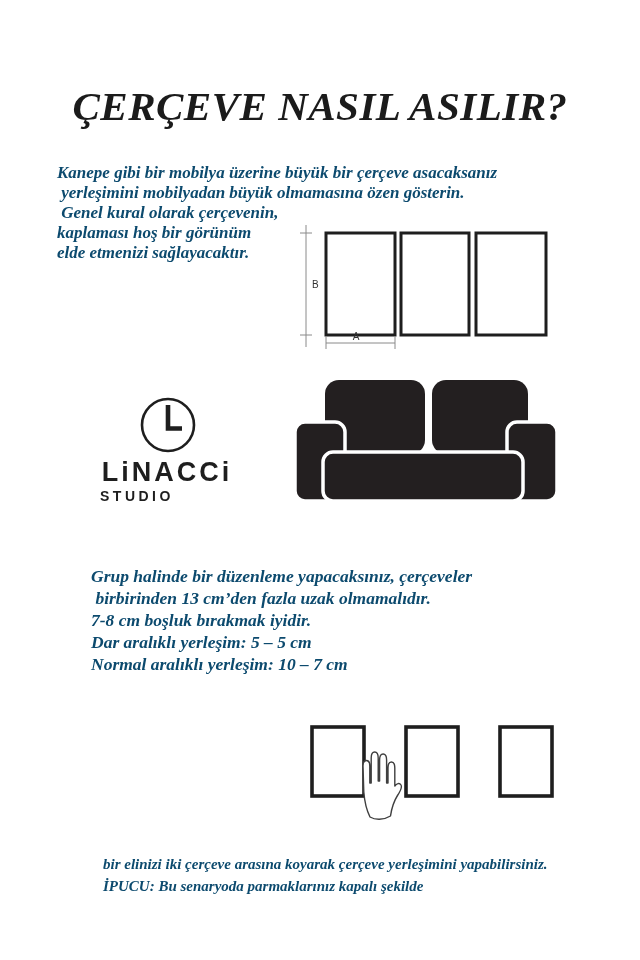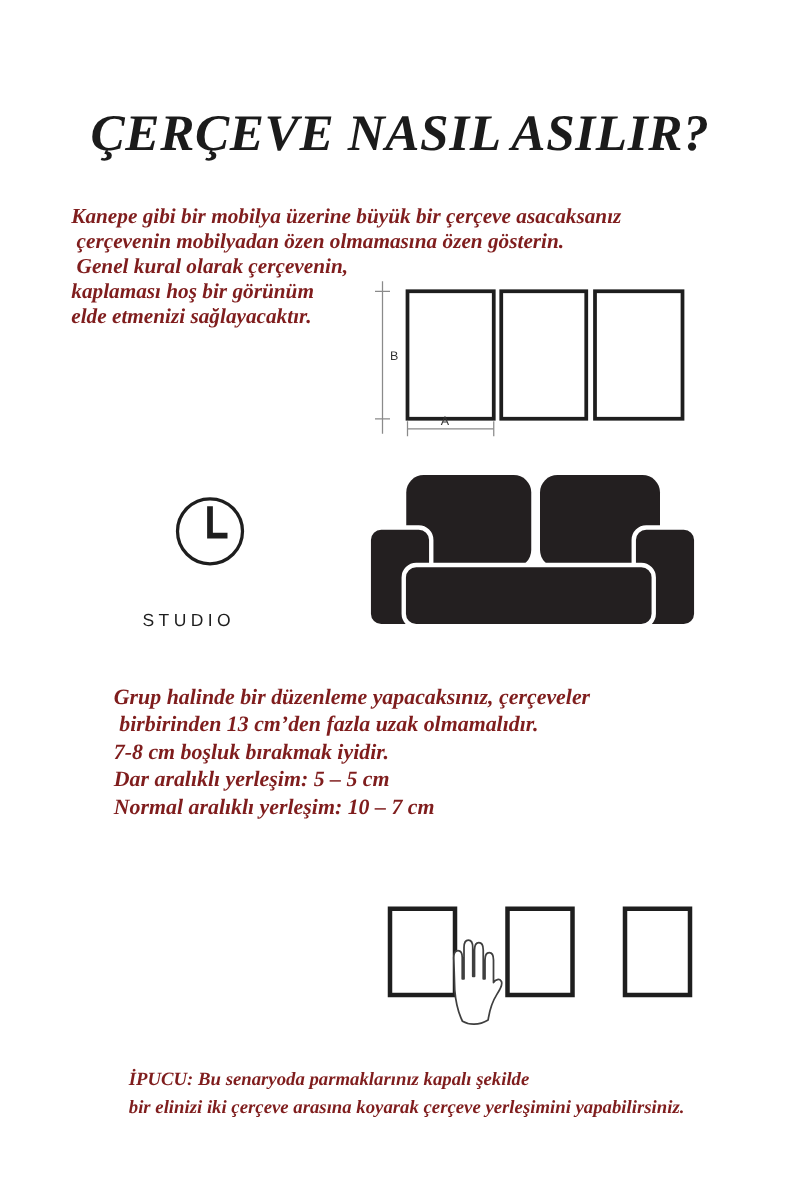--- a/index.html
+++ b/index.html
@@ -21,40 +21,40 @@
     font-weight: bold;
     font-style: italic;
     letter-spacing: 0.5px;
     color: #1b1b1b;
   }
   .textblock { position: absolute; }
   .textblock .line {
     white-space: pre;
     font-style: italic;
     font-weight: bold;
-    color: #7f1d1d;
+    color: #0c4a6e;
   }
   .intro { left: 57px; top: 163px; font-size: 17px; line-height: 20px; }
-  .spacing-rules { left: 91px; top: 546px; font-size: 17.5px; line-height: 22px; }
+  .spacing-rules { left: 91px; top: 565px; font-size: 17.5px; line-height: 22px; }
   .tip { left: 103px; top: 853px; font-size: 15px; line-height: 22px; }
 
   .size-diagram { position: absolute; left: 298px; top: 220px; }
   .logo-clock { position: absolute; left: 139px; top: 395px; }
   .logo-name {
     position: absolute; left: 100px; top: 457px; width: 134px;
     text-align: center;
     font-family: "Liberation Sans", sans-serif;
     font-size: 27px; font-weight: 600; letter-spacing: 3px;
     color: #1e1e1e;
   }
   .logo-sub {
-    position: absolute; left: 84px; top: 488px; width: 134px;
-    text-align: center;
+    position: absolute; left: 100px; top: 488px; width: 134px;
+    text-align: left;
     font-family: "Liberation Sans", sans-serif;
-    font-size: 14px; font-weight: 400; letter-spacing: 3.5px;
+    font-size: 14px; font-weight: 700; letter-spacing: 3.5px;
     color: #1e1e1e;
   }
   .sofa { position: absolute; left: 292px; top: 372px; }
   .hang-diagram { position: absolute; left: 300px; top: 717px; }
 
   .dim-label {
     font-family: "Liberation Sans", sans-serif;
     font-size: 10px;
     fill: #333333;
     font-style: normal;
@@ -62,21 +62,21 @@
 </style>
 </head>
 <body>
 
 <div class="page">
 
   <div class="title">ÇERÇEVE NASIL ASILIR?</div>
 
   <div class="textblock intro">
     <div class="line">Kanepe gibi bir mobilya üzerine büyük bir çerçeve asacaksanız</div>
-    <div class="line"> çerçevenin mobilyadan özen olmamasına özen gösterin.</div>
+    <div class="line"> yerleşimini mobilyadan büyük olmamasına özen gösterin.</div>
     <div class="line"> Genel kural olarak çerçevenin,</div>
     <div class="line">kaplaması hoş bir görünüm</div>
     <div class="line">elde etmenizi sağlayacaktır.</div>
   </div>
 
   <svg class="size-diagram" width="260" height="134" viewBox="0 0 260 134">
 
     <g stroke="#8a8a8a" stroke-width="1">
       <line x1="8" y1="5" x2="8" y2="127"></line>
       <line x1="2" y1="13" x2="14" y2="13"></line>
@@ -93,20 +93,21 @@
       <line x1="28" y1="117" x2="28" y2="129"></line>
       <line x1="97" y1="117" x2="97" y2="129"></line>
     </g>
     <text class="dim-label" x="58" y="120" text-anchor="middle">A</text>
   </svg>
 
   <svg class="logo-clock" width="58" height="60" viewBox="0 0 58 60">
     <circle cx="29" cy="30" r="26" fill="none" stroke="#1e1e1e" stroke-width="2.6"></circle>
     <path d="M29,10 L29,33.5 L43,33.5" fill="none" stroke="#1e1e1e" stroke-width="4.6"></path>
   </svg>
+  <div class="logo-name">LiNACCi</div>
   <div class="logo-sub">STUDIO</div>
 
   <svg class="sofa" width="272" height="132" viewBox="0 0 272 132">
     <rect x="33" y="8" width="100" height="74" rx="14" fill="#231f20"></rect>
     <rect x="140" y="8" width="96" height="74" rx="14" fill="#231f20"></rect>
     <rect x="3" y="50" width="50" height="79" rx="10" fill="#231f20" stroke="#ffffff" stroke-width="3.5"></rect>
     <rect x="215" y="50" width="50" height="79" rx="10" fill="#231f20" stroke="#ffffff" stroke-width="3.5"></rect>
     <rect x="31" y="80" width="200" height="49" rx="10" fill="#231f20" stroke="#ffffff" stroke-width="3.5"></rect>
   </svg>
 
@@ -131,17 +132,17 @@
                L26.6,42 L26.6,21 Q26.6,15 30.1,15 Q33.6,15 33.6,21 L33.6,44
                L35,44 L35,29 Q35,23 38.4,23 Q41.8,23 41.8,29 L41.8,47
                C43.5,44.5 46.5,43.5 48,46
                C49.5,48.5 47.5,52 44.5,56.5
                C41,62 38.5,70 37.5,77
                C30,81.5 22,81 17,78 Z" fill="#ffffff" stroke="#3f3f3f" stroke-width="1.4" stroke-linejoin="round"></path>
     </g>
   </svg>
 
   <div class="textblock tip">
+    <div class="line">bir elinizi iki çerçeve arasına koyarak çerçeve yerleşimini yapabilirsiniz.</div>
     <div class="line">İPUCU: Bu senaryoda parmaklarınız kapalı şekilde</div>
-    <div class="line">bir elinizi iki çerçeve arasına koyarak çerçeve yerleşimini yapabilirsiniz.</div>
   </div>
 
 </div>
 
 </body></html>

